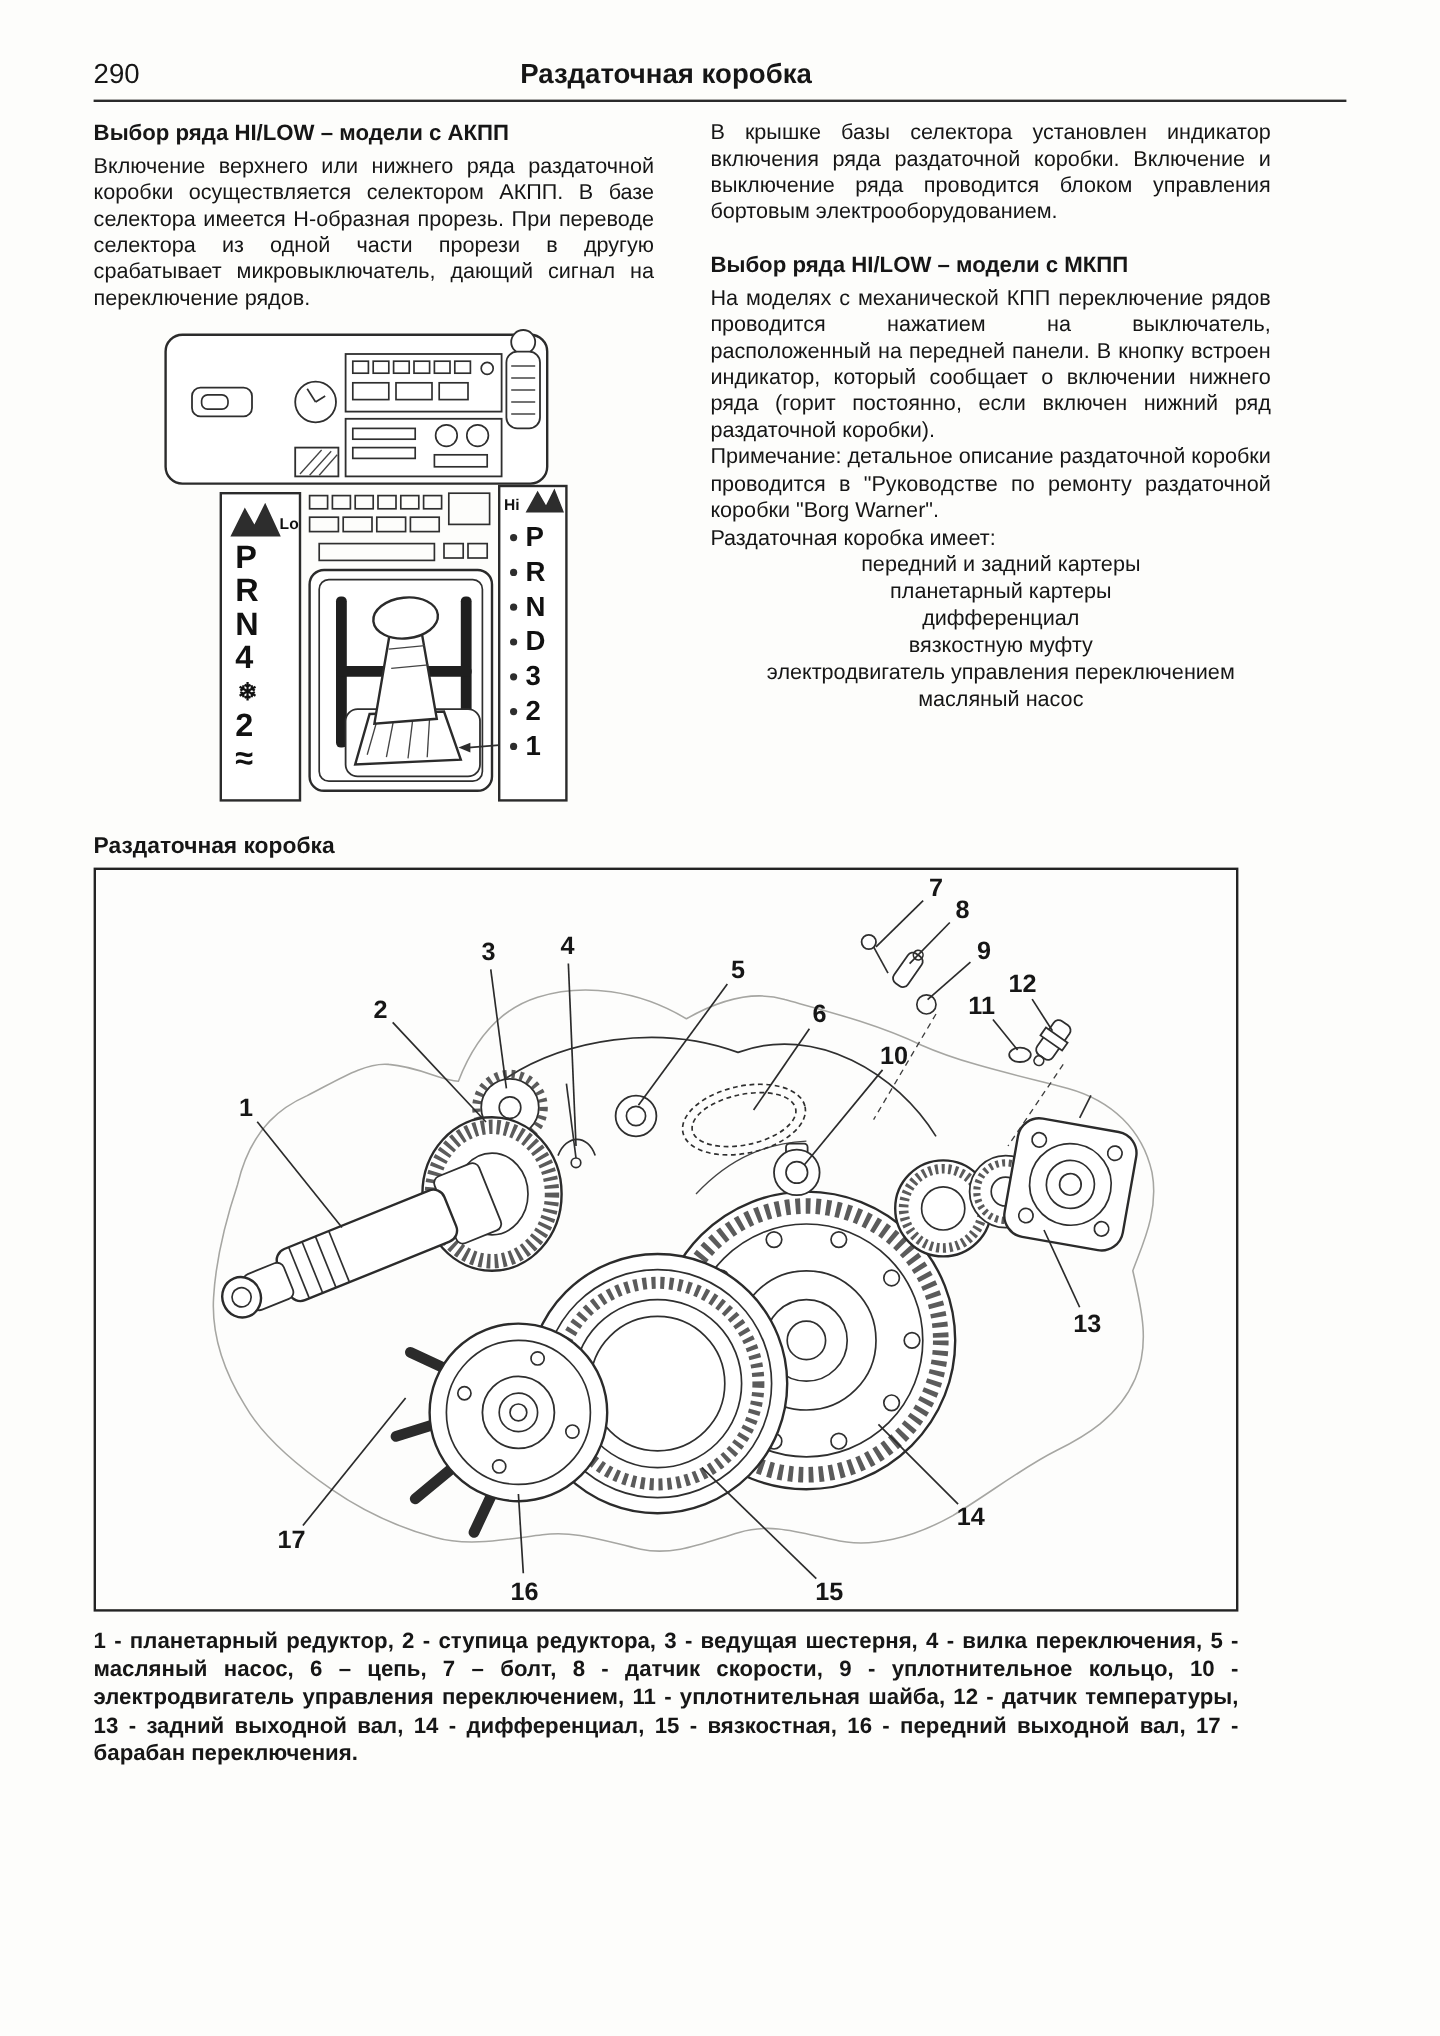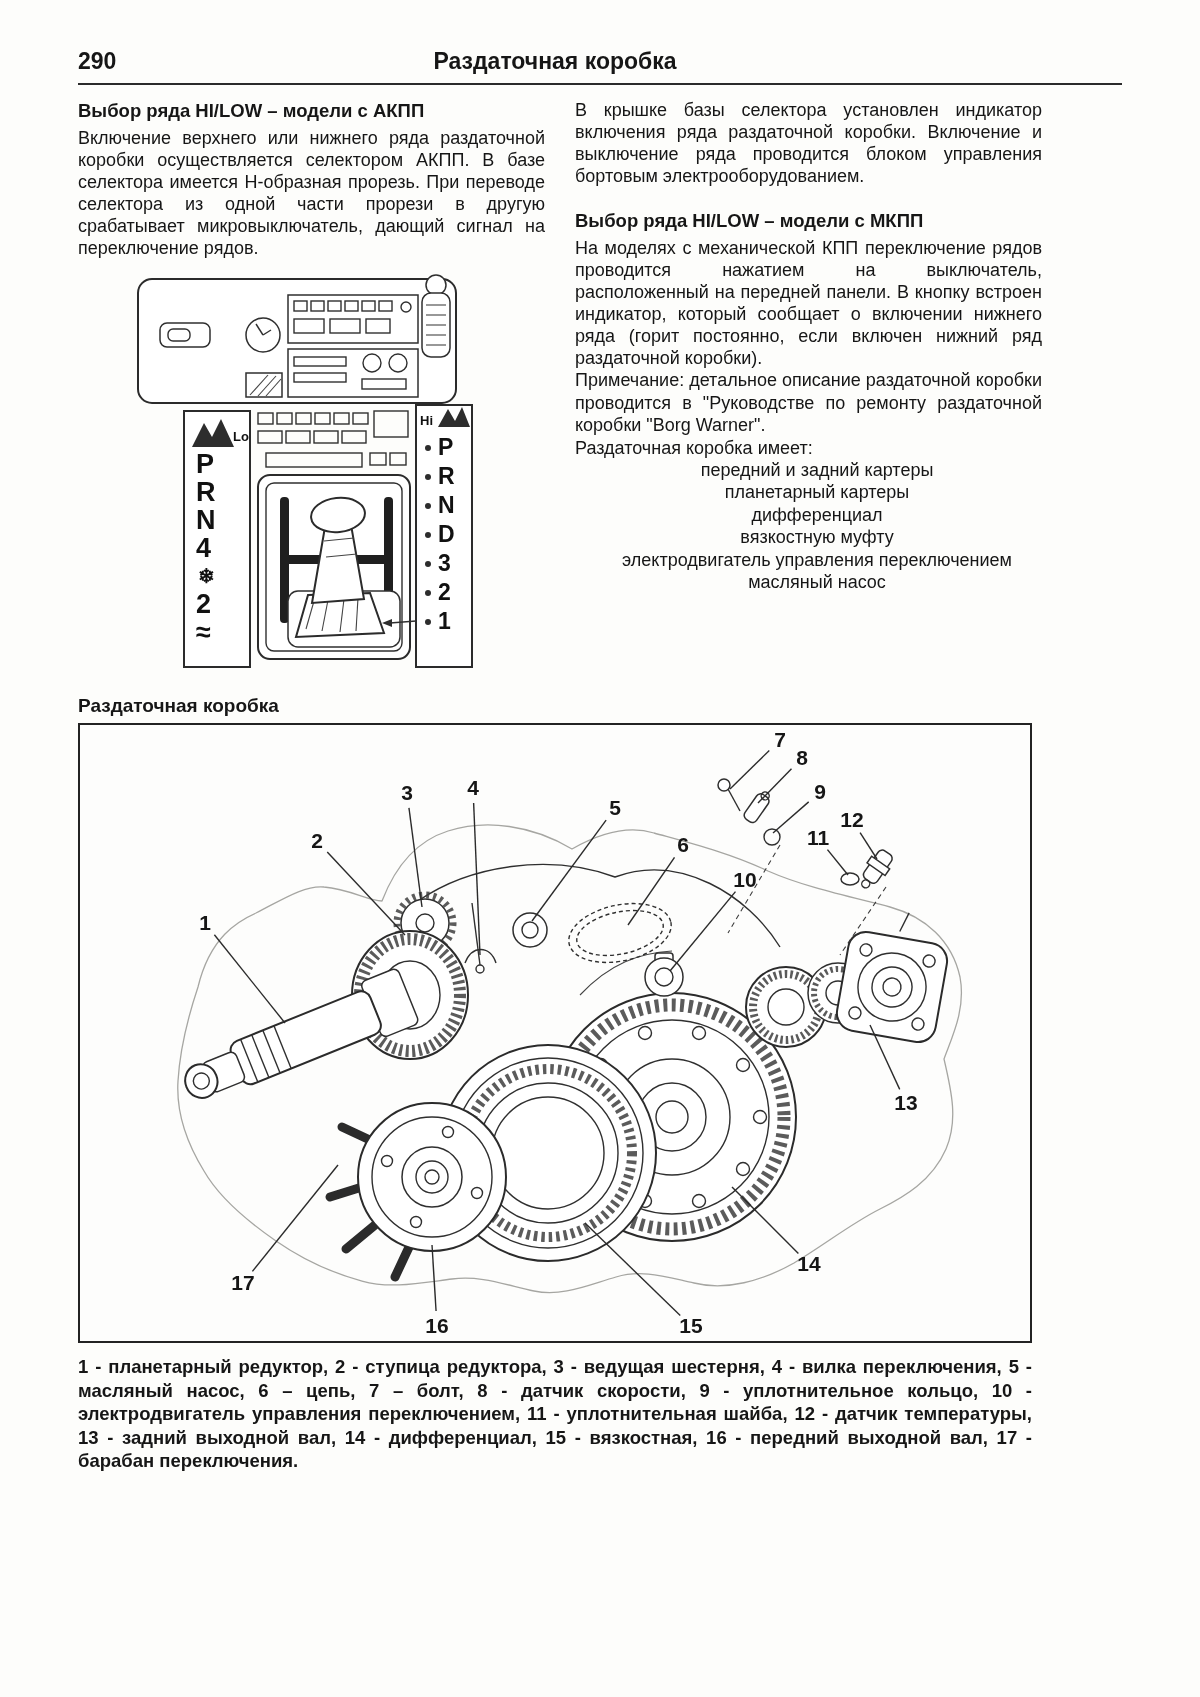--- a/index.html
+++ b/index.html
@@ -4,25 +4,25 @@
 <style>
   html,body{margin:0;padding:0}
   body{
     width:1200px;height:1697px;overflow:hidden;
     background:#fdfdfb;color:#161616;
     font-family:"Liberation Sans",sans-serif;
   }
   .page{padding:48px 78px 0 78px}
   
   .header{display:flex;align-items:baseline;border-bottom:2.5px solid #2b2b2b;padding-bottom:8px}
-  .page-num{font-size:23px;font-weight:bold;width:95px}
+  .page-num{font-size:23px;font-weight:normal;width:95px}
   .page-title{flex:1;text-align:center;font-size:23px;font-weight:bold}
   .header .spacer{width:185px}
   
-  .columns{display:flex;gap:30px;margin-top:14px}
+  .columns{display:flex;gap:47px;margin-top:14px}
   .col{width:467px;text-align:justify;font-size:18px;line-height:22px}
   .col h3{font-size:18.5px;font-weight:bold;margin:0 0 5px 0;text-align:left;line-height:23px}
   .col h3.mk{margin-top:22px}
   .col p{margin:0}
   .note{font-weight:normal;margin-top:11px;line-height:22.5px}
   .list-intro{margin-top:13px}
   .tc-list div{padding-left:17px;line-height:22.5px;text-align:center}
   .selector-svg{display:block;margin:14px 0 0 22px}
   
   .fig-heading{font-size:19px;font-weight:bold;margin:26px 0 6px 0}

